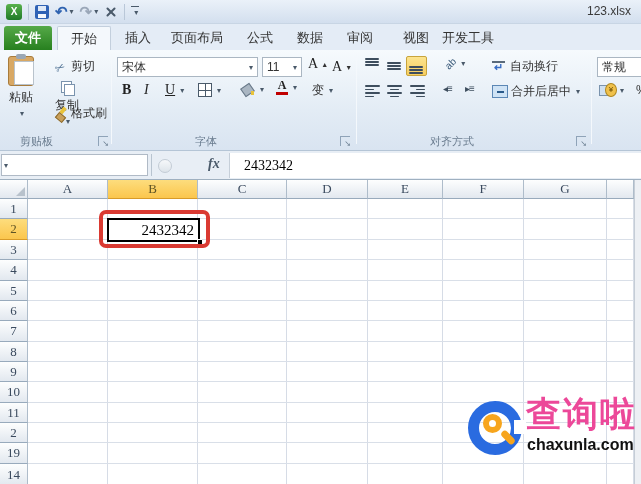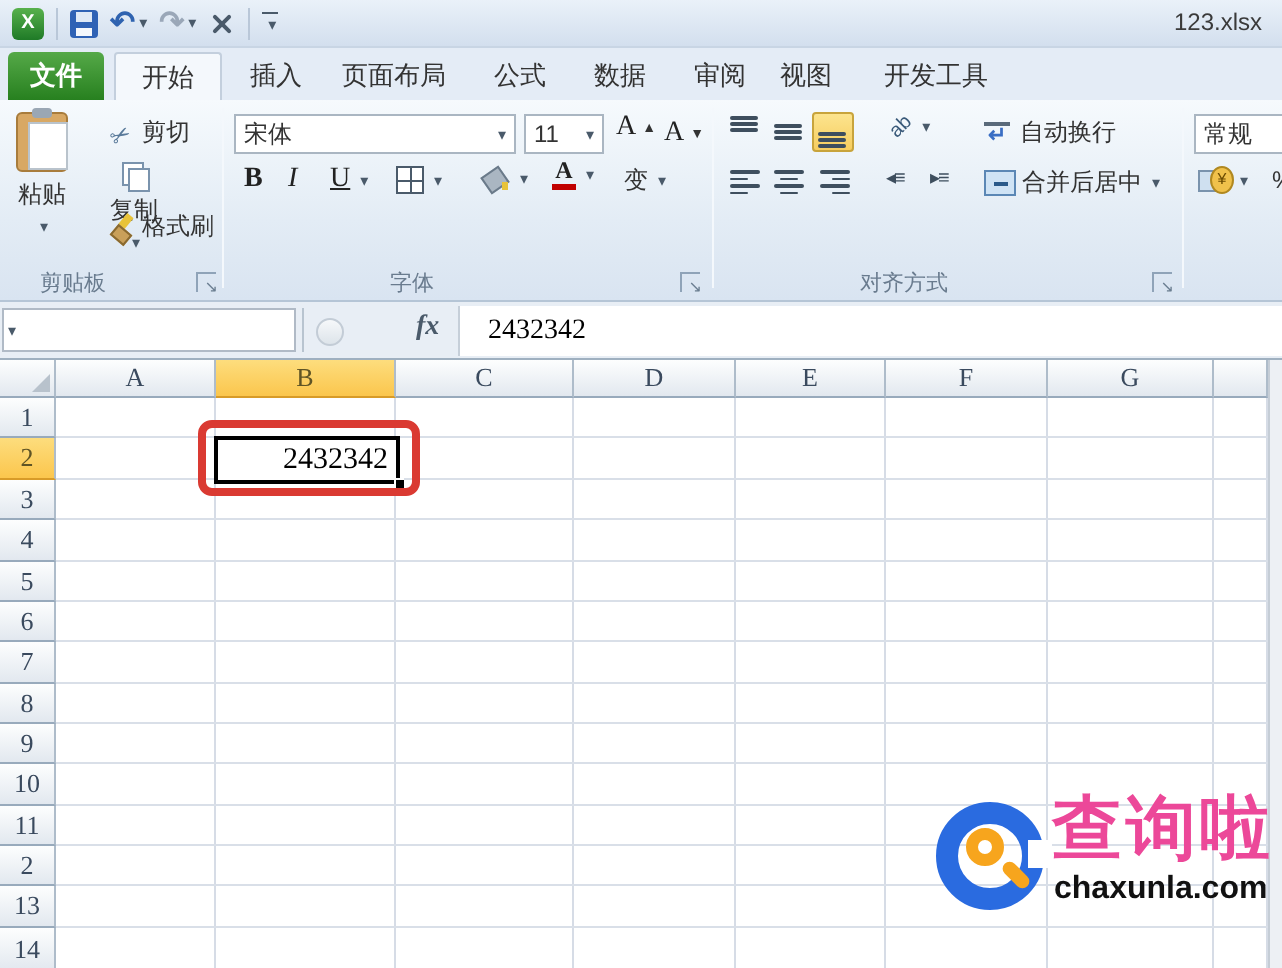--- a/index.html
+++ b/index.html
@@ -180,21 +180,21 @@
   </div>
 
   <div id="tabrow" class="abs">
     <div id="file-tab">文件</div>
     <div class="tab active" style="left:57px;width:54px;">开始</div>
     <div class="tab" style="left:117px;width:42px;">插入</div>
     <div class="tab" style="left:164px;width:66px;">页面布局</div>
     <div class="tab" style="left:241px;width:38px;">公式</div>
     <div class="tab" style="left:291px;width:38px;">数据</div>
     <div class="tab" style="left:341px;width:38px;">审阅</div>
-    <div class="tab" style="left:384px;width:38px;">视图</div>
+    <div class="tab" style="left:397px;width:38px;">视图</div>
     <div class="tab" style="left:436px;width:64px;">开发工具</div>
   </div>
 
   <div id="ribbon" class="abs">
     <div class="gsep" style="left:111px;"></div>
     <div class="gsep" style="left:356px;"></div>
     <div class="gsep" style="left:591px;"></div>
 
     <div class="rbtn" style="left:8px;top:6px;flex-direction:column;">
       <span class="clipboard-ic"></span>
@@ -378,21 +378,21 @@
     <div class="rowhdr" style="top:60px;height:20px;">3</div>
     <div class="rowhdr" style="top:80px;height:21px;">4</div>
     <div class="rowhdr" style="top:101px;height:20px;">5</div>
     <div class="rowhdr" style="top:121px;height:20px;">6</div>
     <div class="rowhdr" style="top:141px;height:21px;">7</div>
     <div class="rowhdr" style="top:162px;height:20px;">8</div>
     <div class="rowhdr" style="top:182px;height:20px;">9</div>
     <div class="rowhdr" style="top:202px;height:21px;">10</div>
     <div class="rowhdr" style="top:223px;height:20px;">11</div>
     <div class="rowhdr" style="top:243px;height:20px;">2</div>
-    <div class="rowhdr" style="top:263px;height:21px;">13</div>
+    <div class="rowhdr" style="top:263px;height:21px;">19</div>
     <div class="rowhdr" style="top:284px;height:22px;">14</div>
 
     <div class="gline-v" style="left:107px;"></div>
     <div class="gline-v" style="left:197px;"></div>
     <div class="gline-v" style="left:286px;"></div>
     <div class="gline-v" style="left:367px;"></div>
     <div class="gline-v" style="left:442px;"></div>
     <div class="gline-v" style="left:523px;"></div>
     <div class="gline-v" style="left:606px;"></div>
     <div class="gline-v" style="left:633px;"></div>

